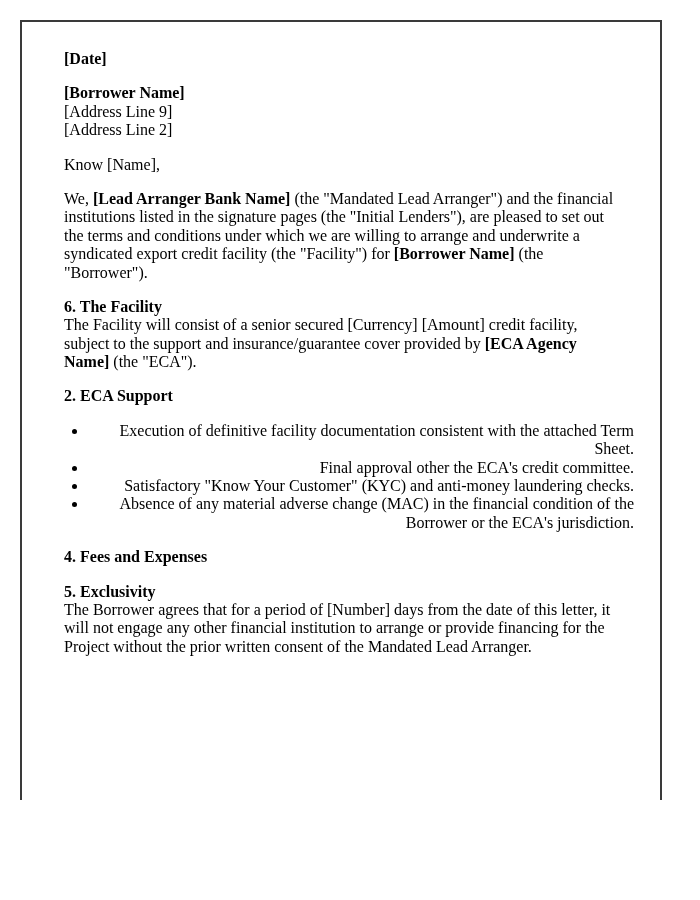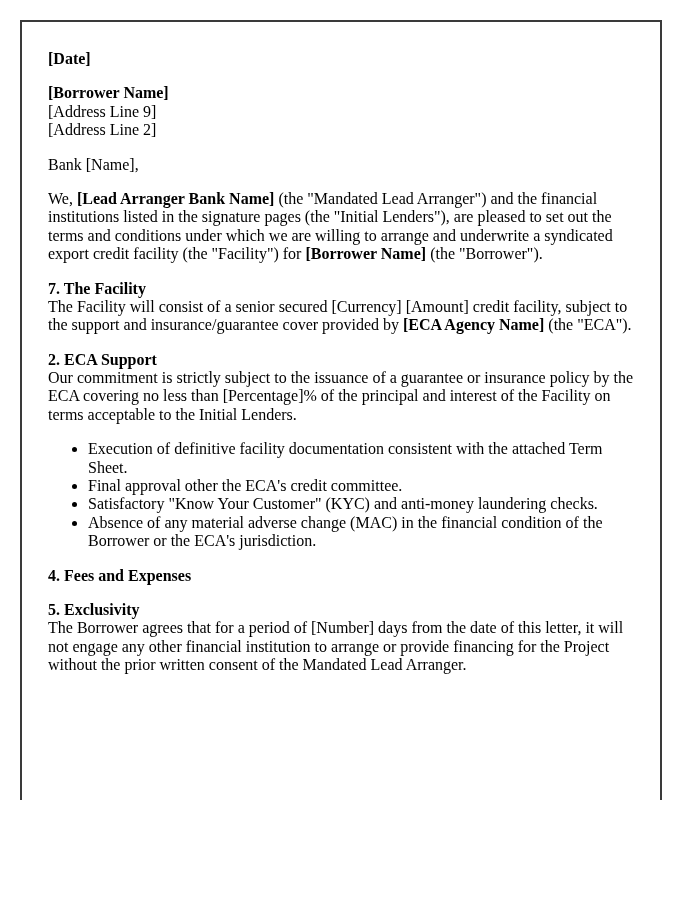--- a/index.html
+++ b/index.html
@@ -23,44 +23,45 @@
     padding: 12px 26px;
     overflow: hidden;
   }
   .letter-body {
     font-family: "Liberation Serif", "DejaVu Serif", serif;
     font-size: 16px;
     line-height: 1.15;
     color: #000000;
   }
   .letter-body p {
-    margin: 16px 0;
+    margin: 16px 16px;
   }
   .letter-body ul {
     margin: 16px 0;
     padding-left: 40px;
+    text-align: right;
   }
   .letter-body li {
     list-style-type: disc;
   }
   .letter-body strong {
     font-weight: bold;
   }
 </style>
 </head>
 <body style="background: rgb(255, 255, 255);">
 
 <div class="frame" style="border-color: rgb(58, 58, 58);">
   <div class="letter-body" style="color: rgb(0, 0, 0);">
       <p><strong>[Date]</strong></p>
       <p><strong>[Borrower Name]</strong><br><span>[Address Line 9]</span><br><span>[Address Line 2]</span></p>
-      <p><span>Bank [Name],</span></p>
+      <p><span>Know [Name],</span></p>
       <p><span>We, </span><strong>[Lead Arranger Bank Name]</strong><span> (the "Mandated Lead Arranger") and the financial institutions listed in the signature pages (the "Initial Lenders"), are pleased to set out the terms and conditions under which we are willing to arrange and underwrite a syndicated export credit facility (the "Facility") for </span><strong>[Borrower Name]</strong><span> (the "Borrower").</span></p>
-      <p><strong>7. The Facility</strong><br><span>The Facility will consist of a senior secured [Currency] [Amount] credit facility, subject to the support and insurance/guarantee cover provided by </span><strong>[ECA Agency Name]</strong><span> (the "ECA").</span></p>
-      <p><strong>2. ECA Support</strong><br><span>Our commitment is strictly subject to the issuance of a guarantee or insurance policy by the ECA covering no less than [Percentage]% of the principal and interest of the Facility on terms acceptable to the Initial Lenders.</span></p>
+      <p><strong>6. The Facility</strong><br><span>The Facility will consist of a senior secured [Currency] [Amount] credit facility, subject to the support and insurance/guarantee cover provided by </span><strong>[ECA Agency Name]</strong><span> (the "ECA").</span></p>
+      <p><strong>2. ECA Support</strong><br></p>
       <ul>
         <li>Execution of definitive facility documentation consistent with the attached Term Sheet.</li>
         <li>Final approval other the ECA's credit committee.</li>
         <li>Satisfactory "Know Your Customer" (KYC) and anti-money laundering checks.</li>
         <li>Absence of any material adverse change (MAC) in the financial condition of the Borrower or the ECA's jurisdiction.</li>
       </ul>
       <p><strong>4. Fees and Expenses</strong><br></p>
       <p><strong>5. Exclusivity</strong><br><span>The Borrower agrees that for a period of [Number] days from the date of this letter, it will not engage any other financial institution to arrange or provide financing for the Project without the prior written consent of the Mandated Lead Arranger.</span></p>
     </div>
 </div>

